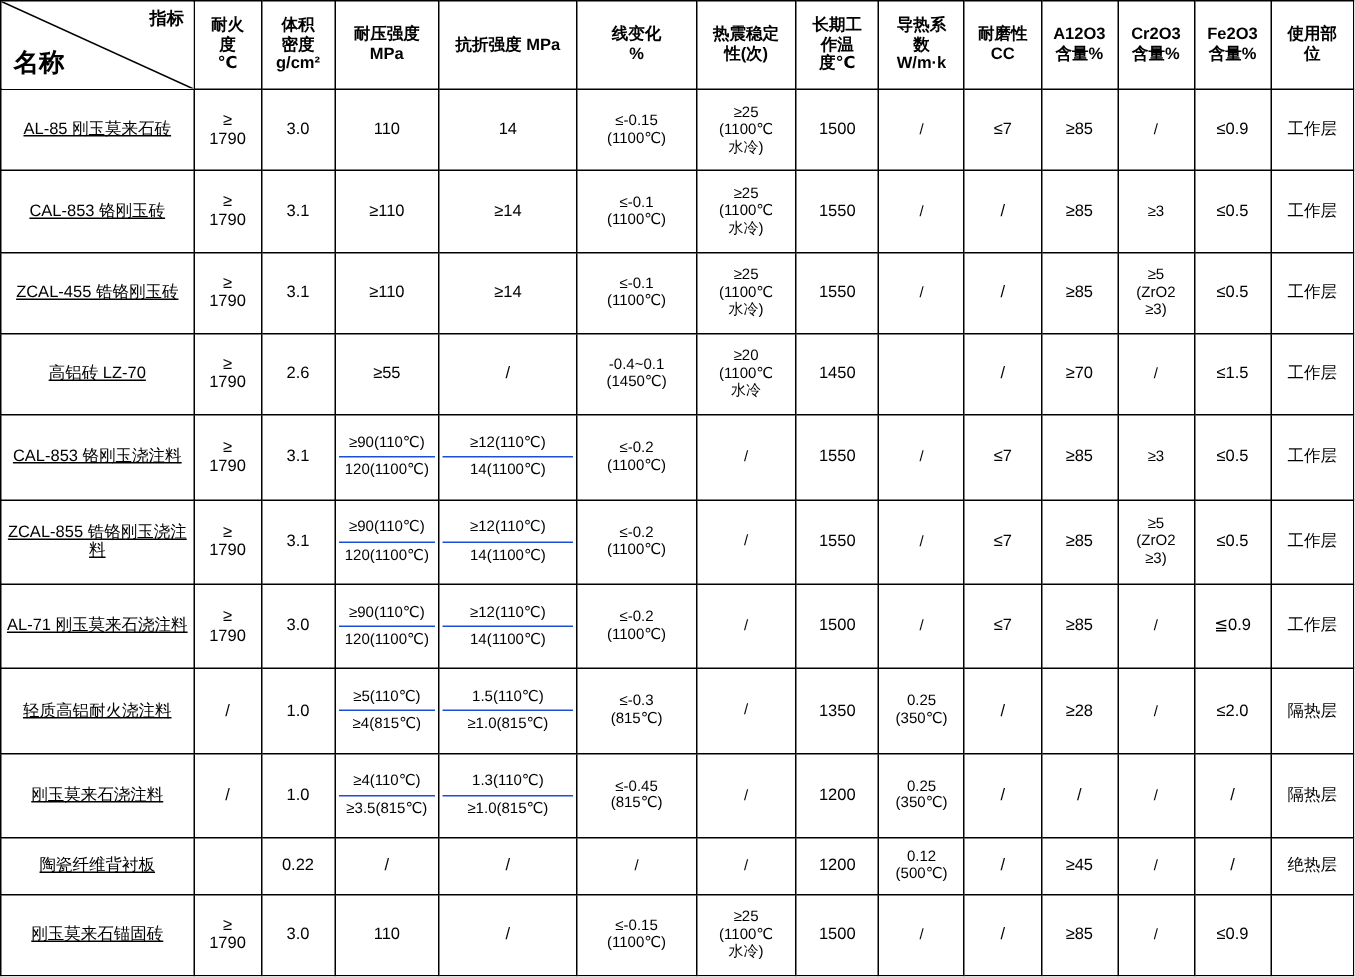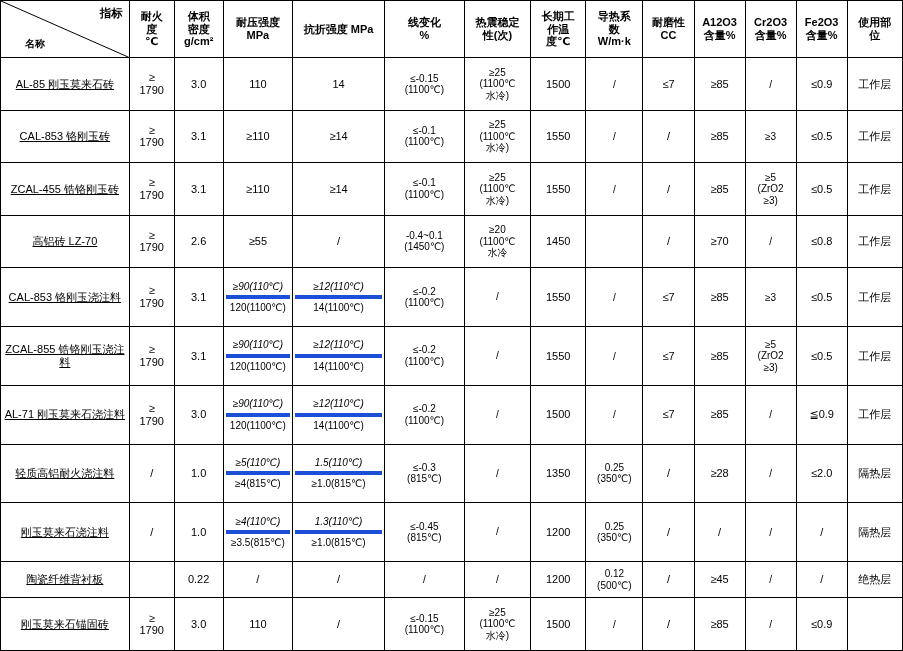--- a/index.html
+++ b/index.html
@@ -4,27 +4,27 @@
 <style>
   html,body{margin:0;padding:0;background:#ffffff;}
   body{font-family:"Liberation Sans","DejaVu Sans",sans-serif;color:#000;}
   #page{width:903px;height:651px;position:relative;overflow:hidden;background:#fff;}
   table.spec{border-collapse:collapse;table-layout:fixed;width:903px;height:651px;}
   table.spec td,table.spec th{border:1px solid #000;text-align:center;vertical-align:middle;font-size:11px;line-height:1.15;padding:1px 2px;background:#fff;}
   .hdr td{font-size:11.5px;font-weight:bold;}
   .corner{position:relative;padding:0;}
   .corner .diag{position:absolute;left:0;top:0;width:100%;height:100%;}
   .corner .lbl-top{position:absolute;right:6px;top:6px;font-size:11.5px;}
-  .corner .lbl-bot{position:absolute;left:24px;bottom:8px;font-size:10px;}
+  .corner .lbl-bot{position:absolute;left:8px;bottom:8px;font-size:17px;}
   .name{font-size:11.5px;text-decoration:underline;}
   .small{font-size:10px;}
   .sub{display:block;}
   .splitcell{padding:0;}
   .splitcell .top,.splitcell .bot{display:block;padding:3px 2px;}
-  .splitcell .top{border-bottom:4px solid #1d4ed8;font-style:italic;}
+  .splitcell .top{border-bottom:1px solid #1d4ed8;}
 </style>
 </head>
 <body>
 
 <div id="page">
   <table class="spec">
     <colgroup>
       <col style="width:126px">
       <col style="width:44px">
       <col style="width:48px">
@@ -203,21 +203,21 @@
           <td>
             <span class="sub small">≥20</span>
             <span class="sub small">(1100℃</span>
             <span class="sub small">水冷</span>
           </td>
           <td><span class="">1450</span></td>
           <td><span class="small"></span></td>
           <td><span class="">/</span></td>
           <td><span class="">≥70</span></td>
           <td><span class="small">/</span></td>
-          <td><span class="">≤0.8</span></td>
+          <td><span class="">≤1.5</span></td>
           <td><span class="">工作层</span></td>
         </tr>
         <tr>
           <td class="name">CAL-853 铬刚玉浇注料</td>
           <td>
             <span class="sub ">≥</span>
             <span class="sub ">1790</span>
           </td>
           <td><span class="">3.1</span></td>
           <td class="splitcell">

